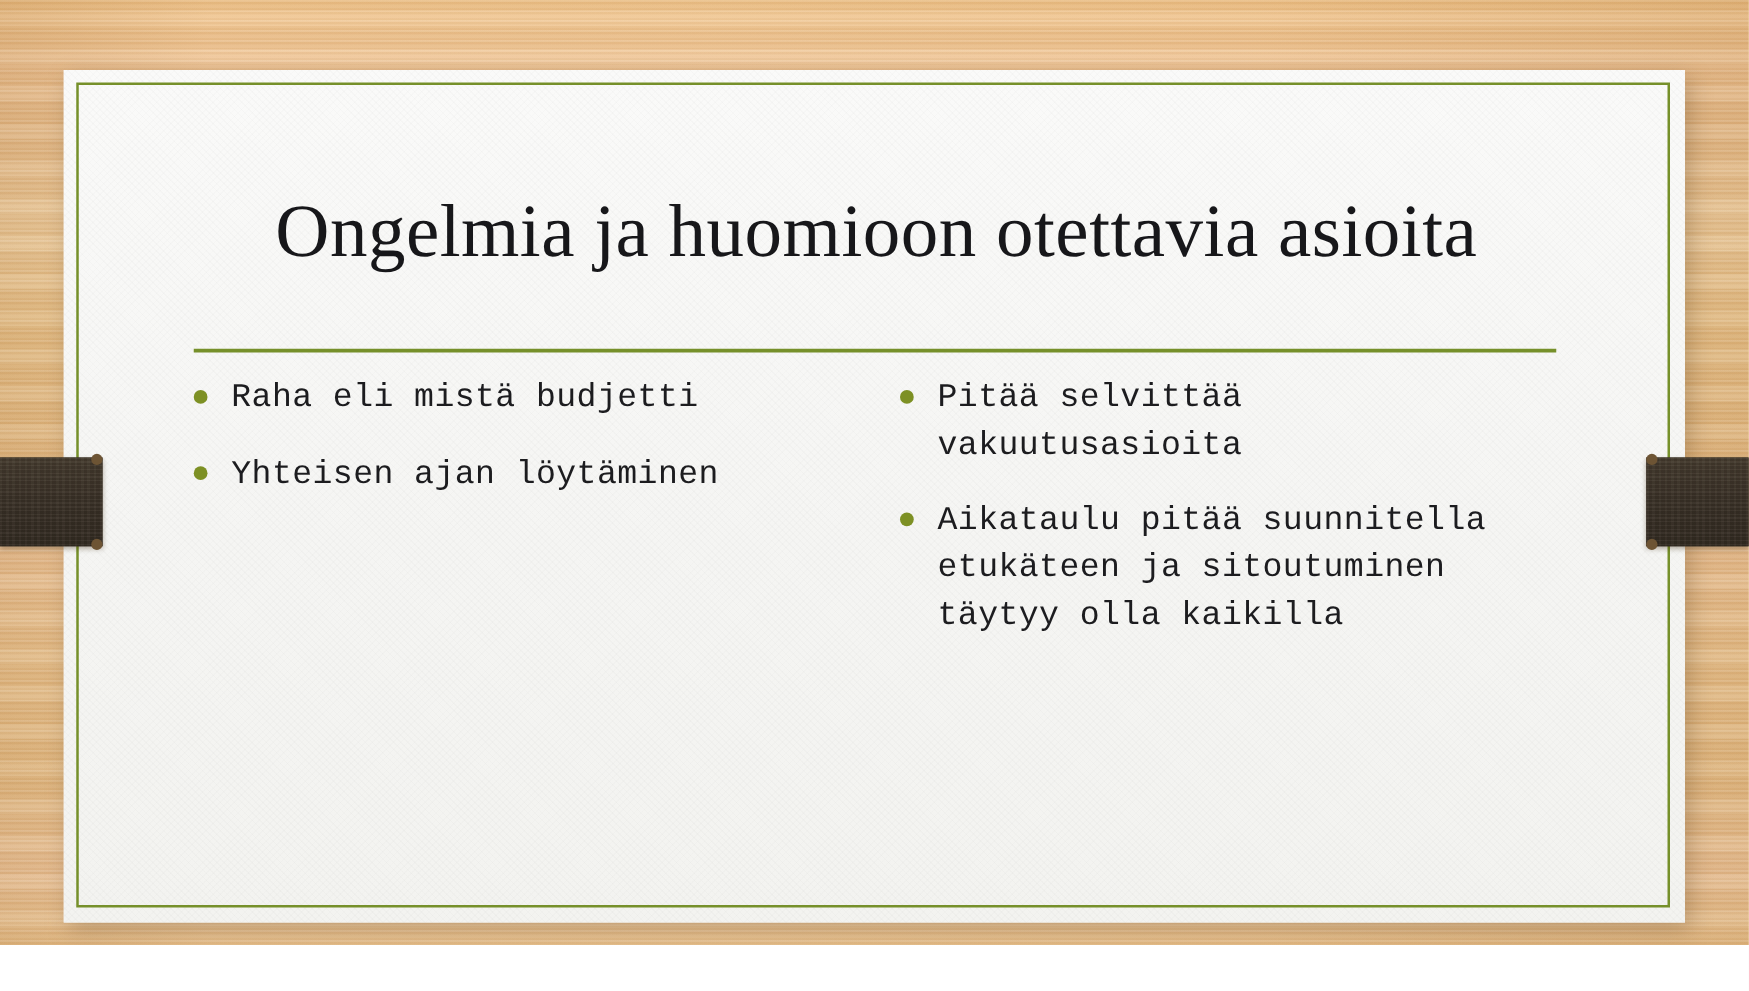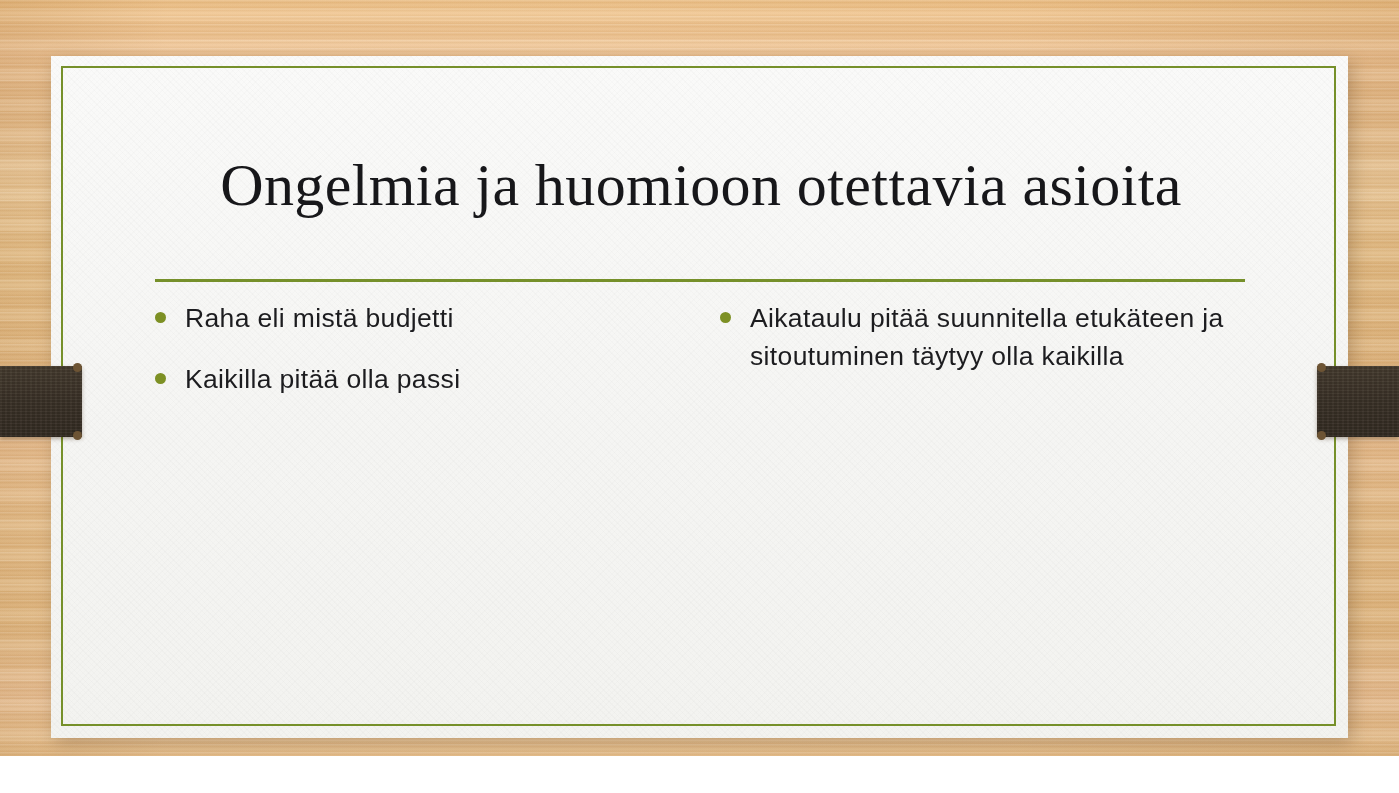--- a/index.html
+++ b/index.html
@@ -202,21 +202,21 @@
     width: 11px;
     height: 11px;
     border-radius: 50%;
     background: #7d9024;
     margin-top: 12px;
     margin-right: 19px;
   }
 
   .bullet-text {
     flex: 1 1 auto;
-    font-family: Liberation Sans, sans-serif;
+    font-family: Liberation Mono, monospace;
     font-size: 26.5px;
     line-height: 1.42;
     color: #1c1c1f;
     letter-spacing: 0.35px;
   }
 </style>
 </head>
 <body>
 
 <div id="slide-root">
@@ -243,26 +243,30 @@
 
   <div class="columns">
 
     <div class="column column-left">
       <div class="bullet-item">
         <span class="bullet-dot"></span>
         <span class="bullet-text">Raha eli mistä budjetti</span>
       </div>
       <div class="bullet-item">
         <span class="bullet-dot"></span>
-        <span class="bullet-text">Kaikilla pitää olla passi</span>
+        <span class="bullet-text">Yhteisen ajan löytäminen</span>
       </div>
     </div>
 
     <div class="column column-right">
       <div class="bullet-item">
         <span class="bullet-dot"></span>
+        <span class="bullet-text">Pitää selvittää vakuutusasioita</span>
+      </div>
+      <div class="bullet-item">
+        <span class="bullet-dot"></span>
         <span class="bullet-text">Aikataulu pitää suunnitella etukäteen ja sitoutuminen täytyy olla kaikilla</span>
       </div>
     </div>
 
   </div>
 
 </div>
 
 </body></html>

